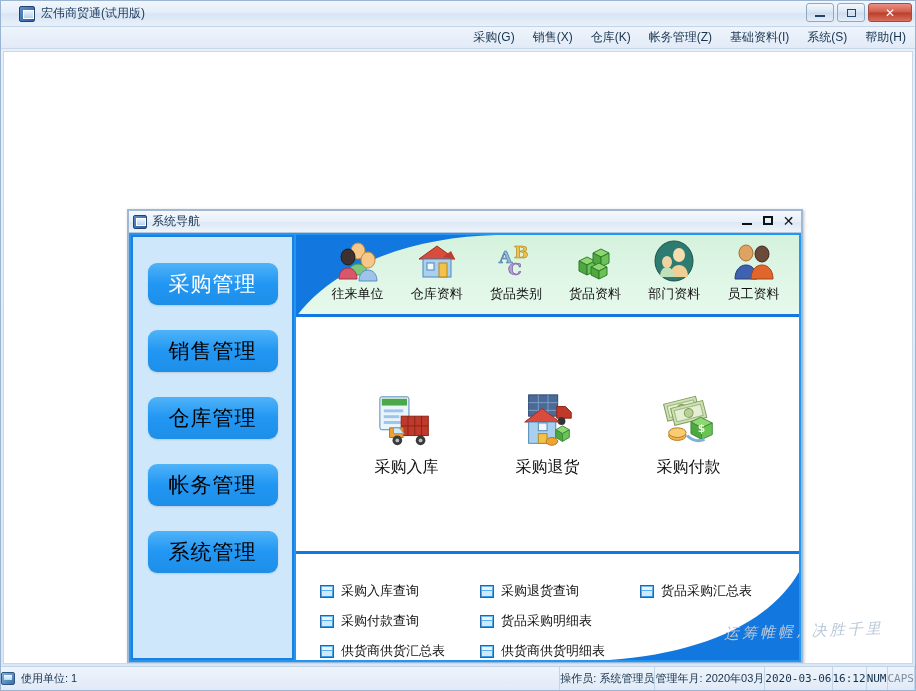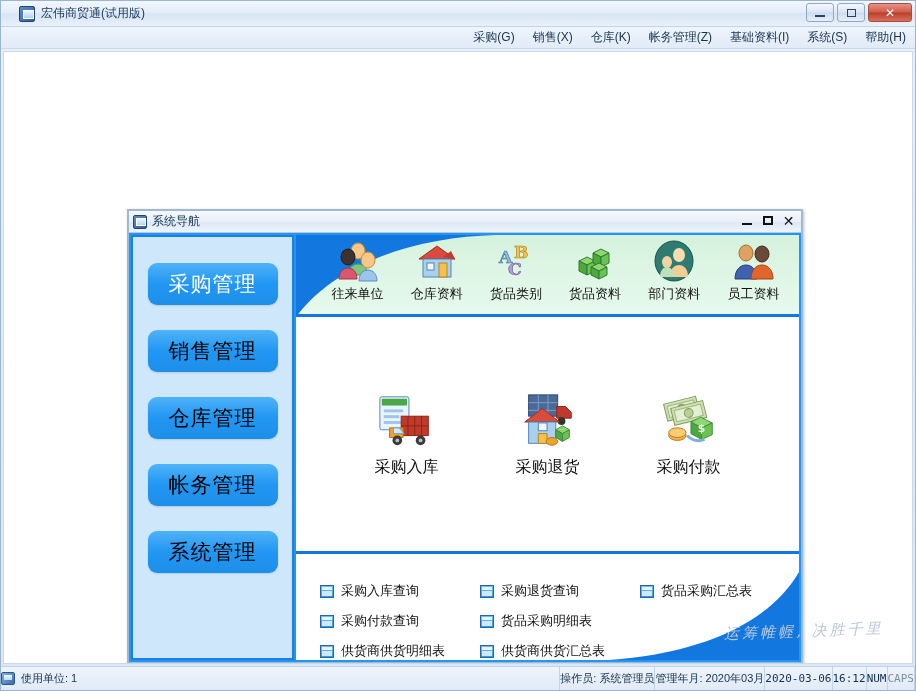--- a/index.html
+++ b/index.html
@@ -565,25 +565,25 @@
                   <span class="ric"></span>
                   <span>采购付款查询</span>
                 </div>
               <div class="rep">
                   <span class="ric"></span>
                   <span>货品采购明细表</span>
                 </div>
               <div></div>
               <div class="rep">
                   <span class="ric"></span>
-                  <span>供货商供货明细表</span>
+                  <span>供货商供货汇总表</span>
                 </div>
               <div class="rep">
                   <span class="ric"></span>
-                  <span>供货商供货汇总表</span>
+                  <span>供货商供货明细表</span>
                 </div>
             </div>
           </div>
 
         </div>
       </div>
     </div>
 
     <div id="watermark">运筹帷幄, 决胜千里</div>
 

